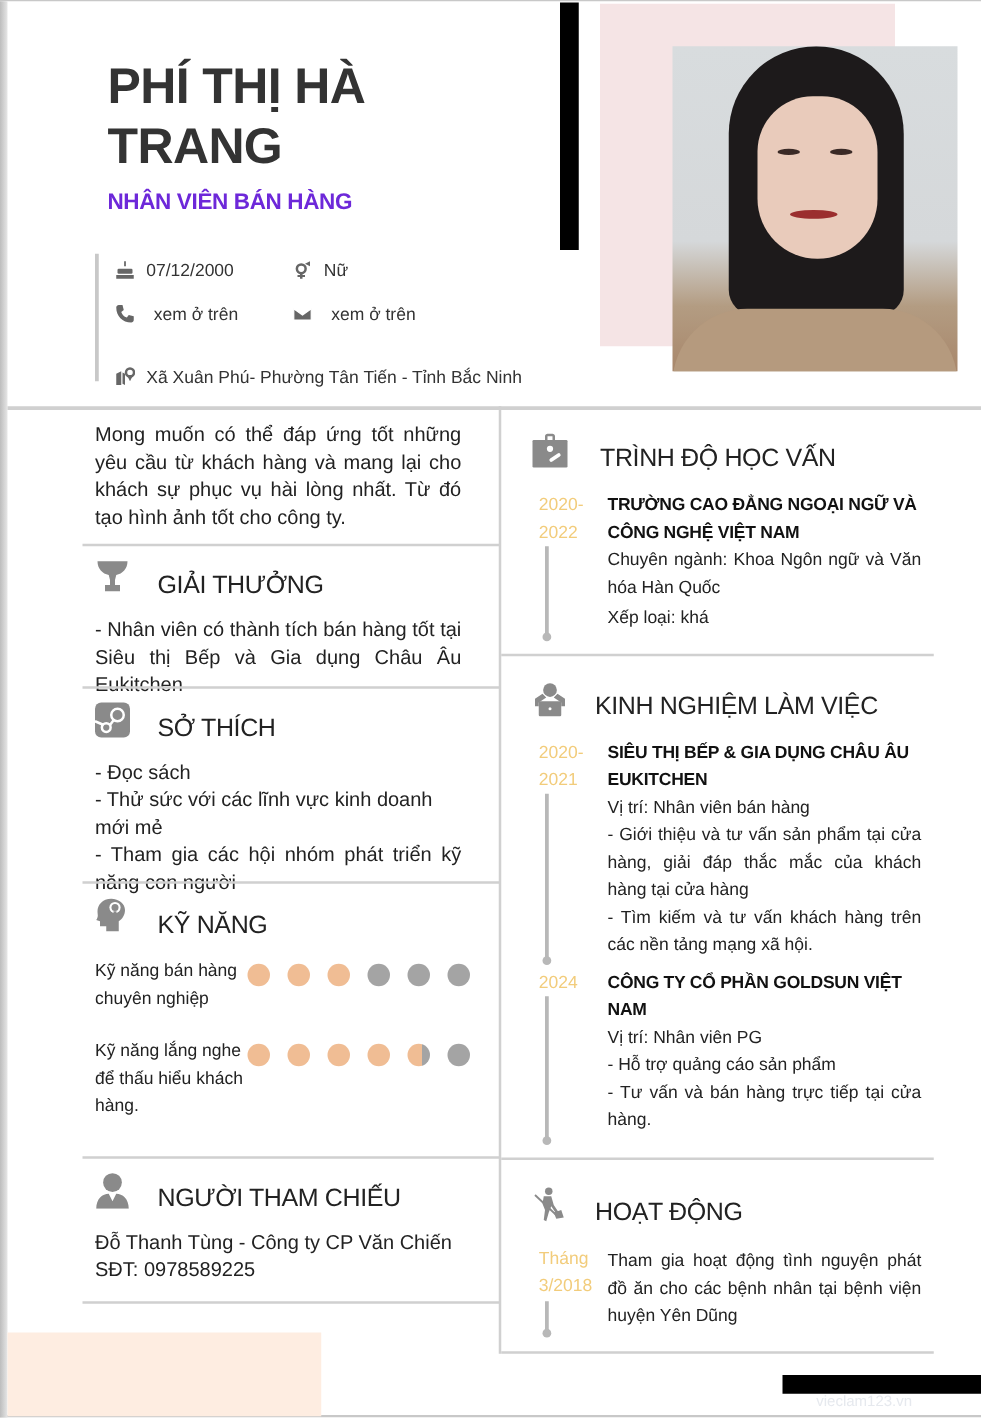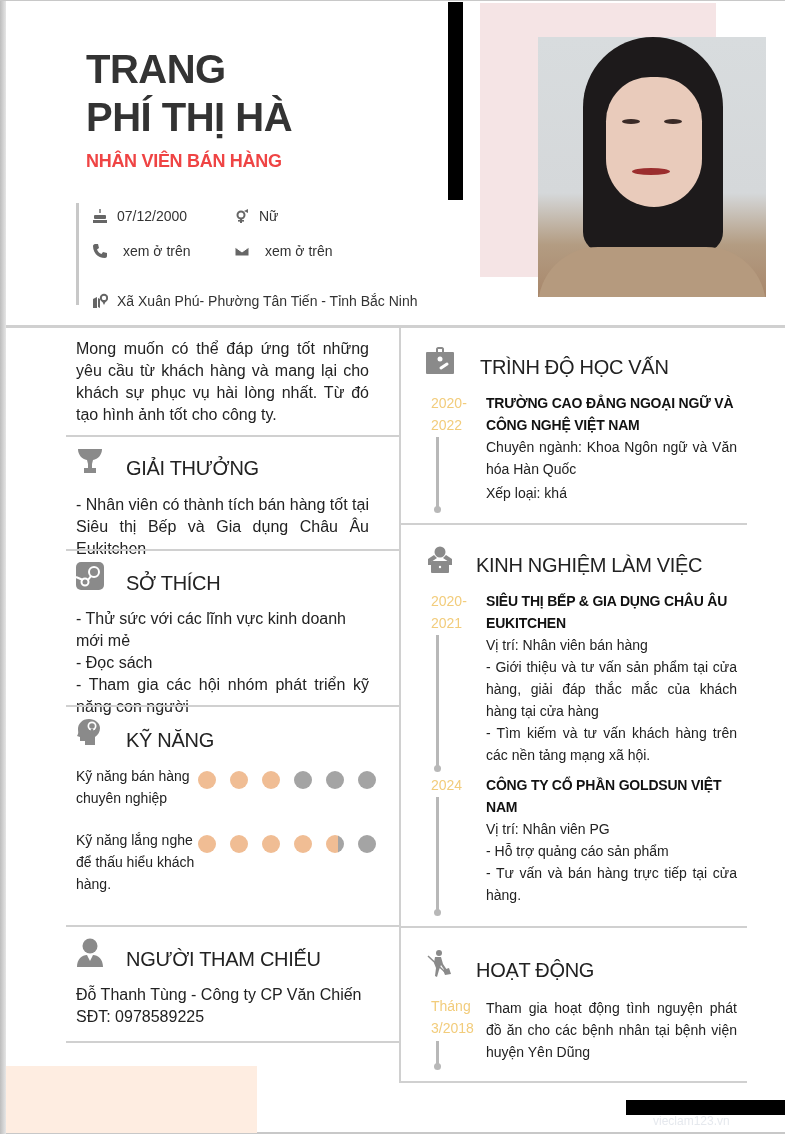--- a/index.html
+++ b/index.html
@@ -7,21 +7,21 @@
   body { position: relative; font-family: "Liberation Sans", sans-serif; color: #222; }
 
   .page { position: absolute; left: 0; top: 0; width: 785px; height: 1134px; background: #fff;
           border-top: 1px solid #c8c8c8; border-bottom: 2px solid #c8c8c8; }
   .left-shadow { position: absolute; left: 0; top: 0; width: 6px; height: 1134px;
                  background: linear-gradient(to right, #bdbdbd, #e6e6e6); }
 
   
   .name { position: absolute; left: 86px; top: 44px; width: 340px; font-size: 40px; font-weight: bold;
           line-height: 48px; color: #333; letter-spacing: -0.5px; }
-  .job-title { position: absolute; left: 86px; top: 150px; font-size: 18px; font-weight: bold; color: #ef4444; letter-spacing: -0.3px; }
+  .job-title { position: absolute; left: 86px; top: 150px; font-size: 18px; font-weight: bold; color: #6d28d9; letter-spacing: -0.3px; }
   .black-bar { position: absolute; left: 448px; top: 1px; width: 15px; height: 198px; background: #000; }
   .pink-block { position: absolute; left: 480px; top: 2px; width: 236px; height: 274px; background: #f5e4e5; }
   .photo { position: absolute; left: 538px; top: 36px; width: 228px; height: 260px;
            background: linear-gradient(180deg, #d8dcde 0%, #d5d8da 60%, #b39c82 80%, #a8876b 100%); overflow: hidden; }
   .photo .hair { position: absolute; left: 45px; top: 0px; width: 140px; height: 215px; background: #1d1a1b; border-radius: 70px 70px 20px 20px; }
   .photo .face { position: absolute; left: 68px; top: 40px; width: 96px; height: 130px; background: #e9cbbb; border-radius: 48px 48px 52px 52px; }
   .photo .eye { position: absolute; top: 82px; width: 18px; height: 5px; background: #3a2a26; border-radius: 50%; }
   .photo .lip { position: absolute; left: 94px; top: 131px; width: 38px; height: 7px; background: #9b2e2e; border-radius: 50%; }
   .photo .shirt { position: absolute; left: 0; top: 210px; width: 228px; height: 60px; background: #b59a7e; border-radius: 60px 60px 0 0; }
 
@@ -60,22 +60,22 @@
   .br-bar { position: absolute; left: 626px; top: 1099px; width: 159px; height: 15px; background: #000; }
   .watermark { position: absolute; left: 653px; top: 1113px; font-size: 12px; color: #e6e9ee; }
 </style>
 </head>
 <body>
 
 <div class="page">
   <div class="left-shadow"></div>
 
   <div class="name">
+    <div>PHÍ THỊ HÀ</div>
     <div>TRANG</div>
-    <div>PHÍ THỊ HÀ</div>
   </div>
   <div class="job-title">NHÂN VIÊN BÁN HÀNG</div>
 
   <div class="black-bar"></div>
   <div class="pink-block"></div>
   <div class="photo">
     <div class="hair"></div>
     <div class="shirt"></div>
     <div class="face"></div>
     <div class="eye" style="left:84px"></div>
@@ -159,22 +159,22 @@
           <rect x="1" y="1" width="28" height="28" rx="5"></rect>
           <circle cx="19" cy="11" r="5" fill="none" stroke="#fff" stroke-width="2"></circle>
           <circle cx="10" cy="21" r="3.5" fill="none" stroke="#fff" stroke-width="2"></circle>
           <path d="M1 16 L8 19" stroke="#fff" stroke-width="2"></path>
           <path d="M13 19 L16 15" stroke="#fff" stroke-width="2"></path>
         </svg>
     </span>
   </div>
   <div class="sec-title" style="left:126px; top:571px;">SỞ THÍCH</div>
   <div class="para" style="top:607px;">
+    <div style="text-align:left">- Đọc sách</div>
     <div style="text-align:left">- Thử sức với các lĩnh vực kinh doanh mới mẻ</div>
-    <div style="text-align:left">- Đọc sách</div>
     <div>- Tham gia các hội nhóm phát triển kỹ năng con người</div>
   </div>
   <div class="lsec-line" style="top:704px;"></div>
 
   <div class="sec-head" style="left:74px; top:714px;">
     <span class="sec-icon">
       <svg viewBox="0 0 30 30">
           <path d="M14 3 C7 3 3 8 3 13 C3 16 4 17 2 20 L5 21 L5 25 L10 25 L10 29 L20 29 L20 21 C23 19 25 16 25 12 C25 7 20 3 14 3 Z"></path>
           <circle cx="17" cy="10" r="4.5" fill="#fff"></circle>
           <circle cx="17" cy="10" r="2.8"></circle>

